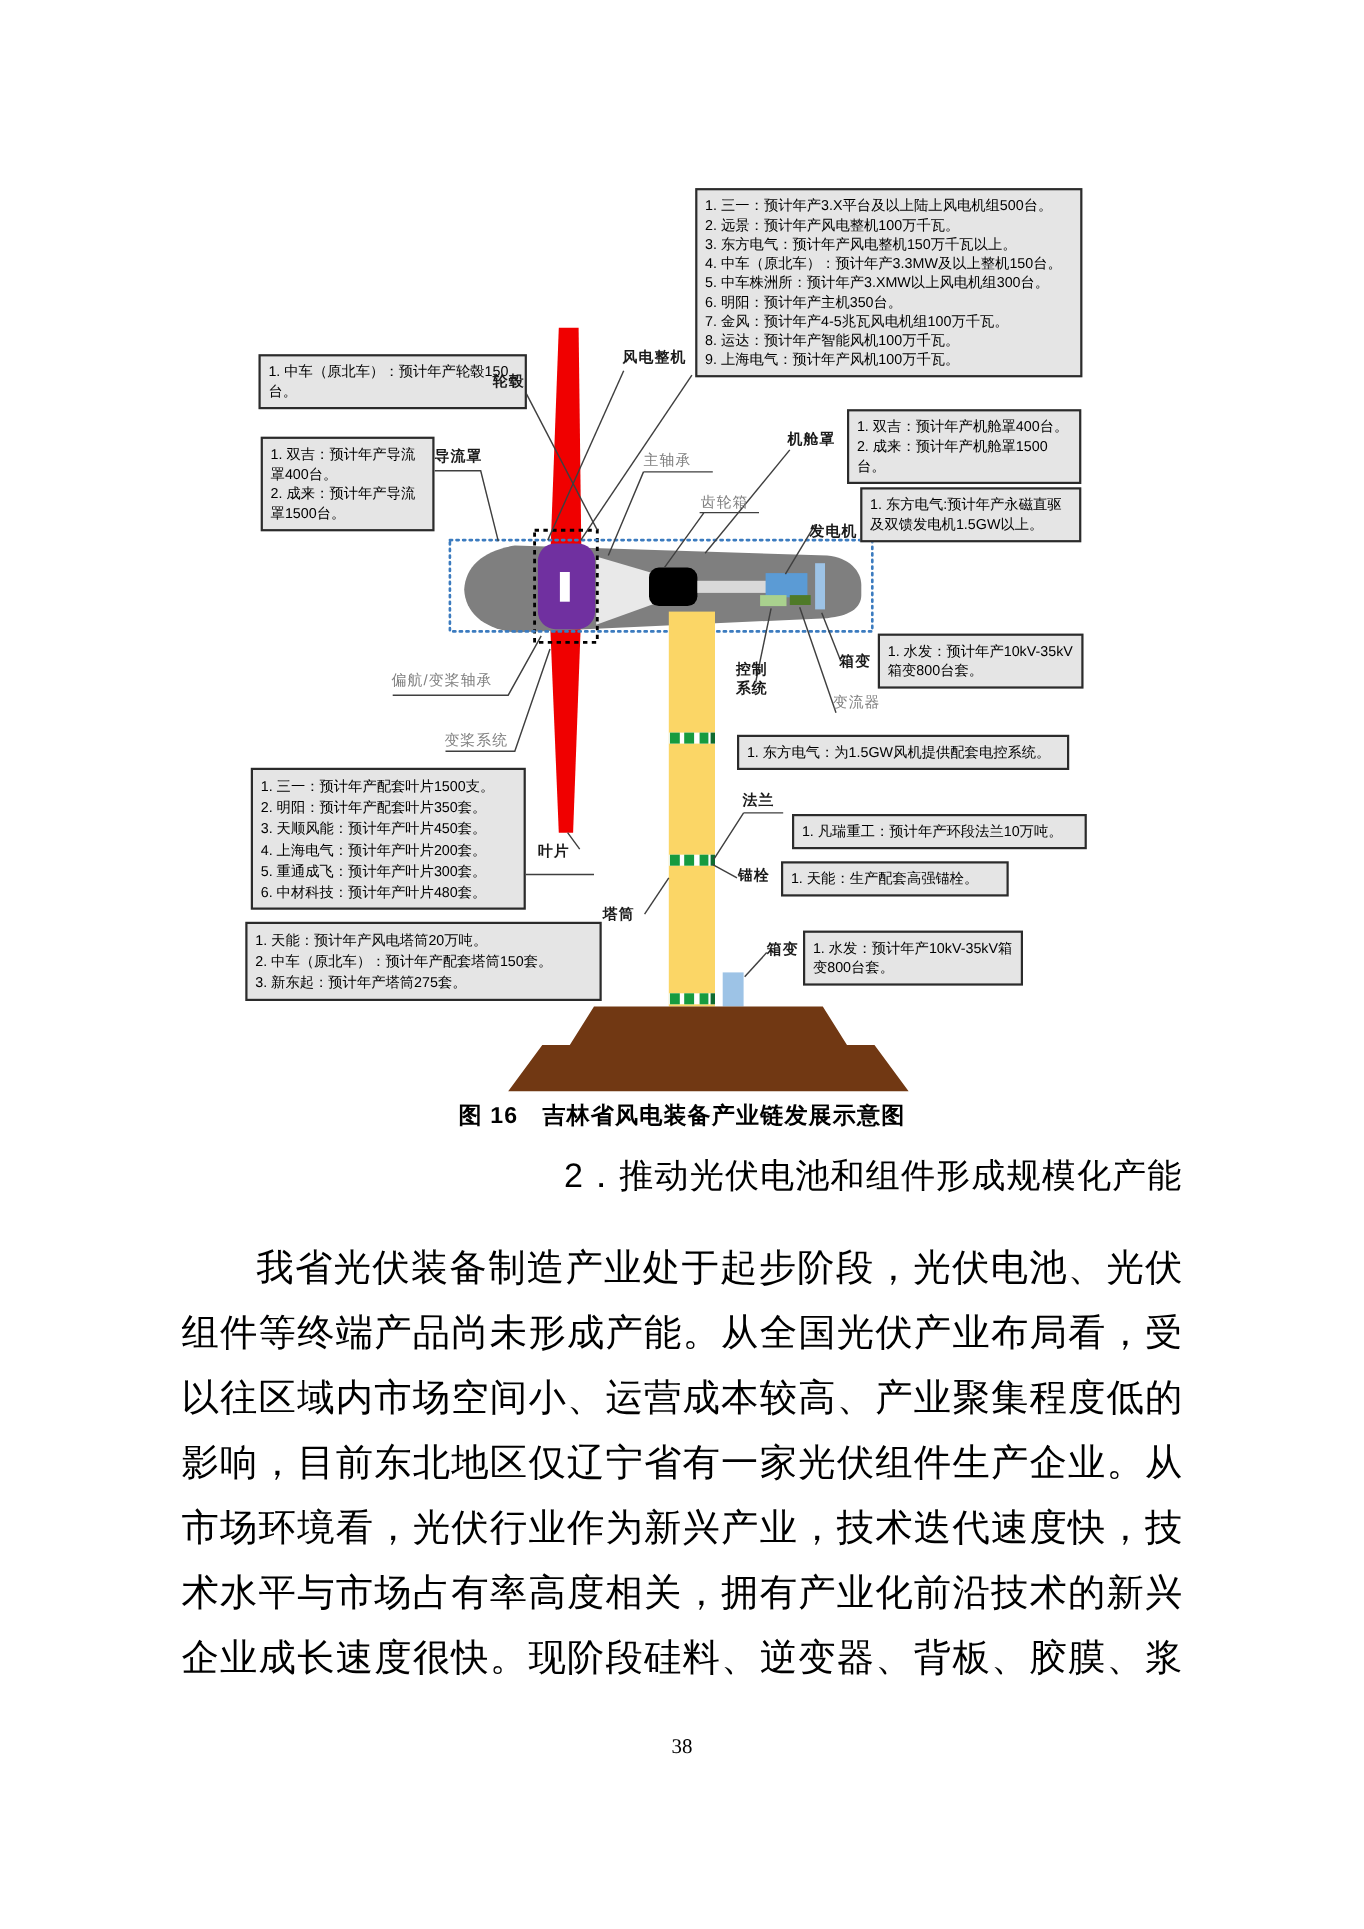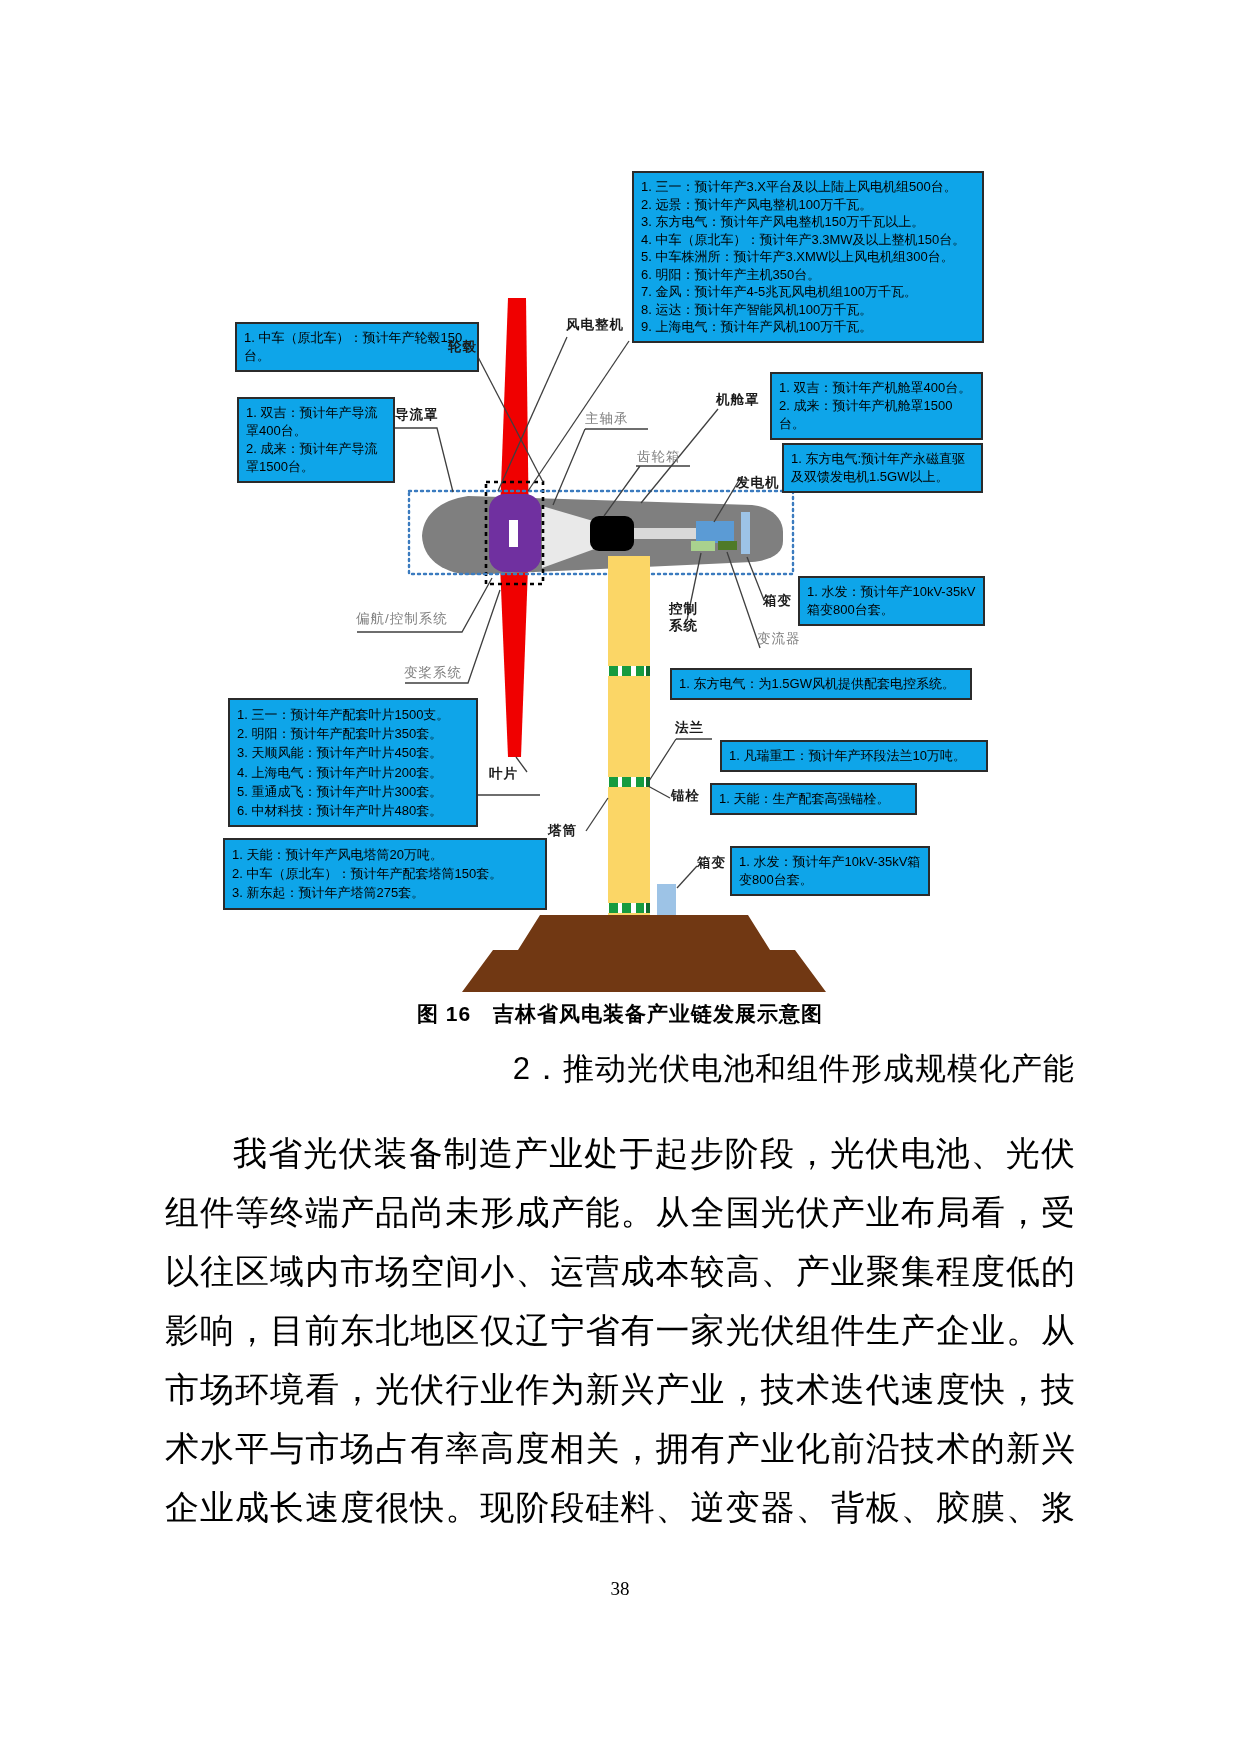--- a/index.html
+++ b/index.html
@@ -2,21 +2,21 @@
 <html><head>
 <meta charset="utf-8">
 <style>
   html,body{margin:0;padding:0;background:#e8e8e8;}
   .page{position:relative;width:1240px;height:1754px;margin:0 auto;background:#ffffff;overflow:hidden;
         font-family:"Liberation Sans",sans-serif;color:#111;}
   .figure-area{position:absolute;left:0;top:0;width:1240px;height:1000px;}
   .figure-area svg{position:absolute;left:0;top:0;}
 
   
-  .cbox{position:absolute;box-sizing:border-box;border:2px solid #2b2b2b;background:#0ea5e9;
+  .cbox{position:absolute;box-sizing:border-box;border:2px solid #2b2b2b;background:#e5e5e5;
         padding:5px 7px;font-size:13px;line-height:18px;color:#000;}
   .cbox .cl{white-space:normal;}
   .cbox.lh17 .cl{line-height:17.5px;}
   .cbox.lh19 .cl{line-height:19.2px;}
 
   
   .lbl{position:absolute;font-size:13.5px;font-weight:bold;color:#1a1a1a;white-space:nowrap;letter-spacing:1px;}
   .lbl.gray{color:#808080;font-weight:normal;}
   .lbl.vwrap{width:30px;white-space:normal;line-height:17px;}
 
@@ -184,21 +184,21 @@
     <div class="lbl" style="left:448px;top:338px;">轮毂</div>
     <div class="lbl" style="left:395px;top:406px;">导流罩</div>
     <div class="lbl" style="left:566px;top:316px;">风电整机</div>
     <div class="lbl gray" style="left:585px;top:410px;">主轴承</div>
     <div class="lbl gray" style="left:637px;top:448px;">齿轮箱</div>
     <div class="lbl" style="left:716px;top:391px;">机舱罩</div>
     <div class="lbl" style="left:736px;top:459px;margin-top:15px;">发电机</div>
     <div class="lbl" style="left:763px;top:592px;">箱变</div>
     <div class="lbl vwrap" style="left:669px;top:600px;">控制系统</div>
     <div class="lbl gray" style="left:757px;top:630px;">变流器</div>
-    <div class="lbl gray" style="left:356px;top:610px;">偏航/控制系统</div>
+    <div class="lbl gray" style="left:356px;top:610px;">偏航/变桨轴承</div>
     <div class="lbl gray" style="left:404px;top:664px;">变桨系统</div>
     <div class="lbl" style="left:675px;top:719px;">法兰</div>
     <div class="lbl" style="left:671px;top:787px;">锚栓</div>
     <div class="lbl" style="left:697px;top:854px;">箱变</div>
     <div class="lbl" style="left:489px;top:765px;">叶片</div>
     <div class="lbl" style="left:548px;top:822px;">塔筒</div>
   </div>
 
   <div class="caption">图 16　吉林省风电装备产业链发展示意图</div>
 

